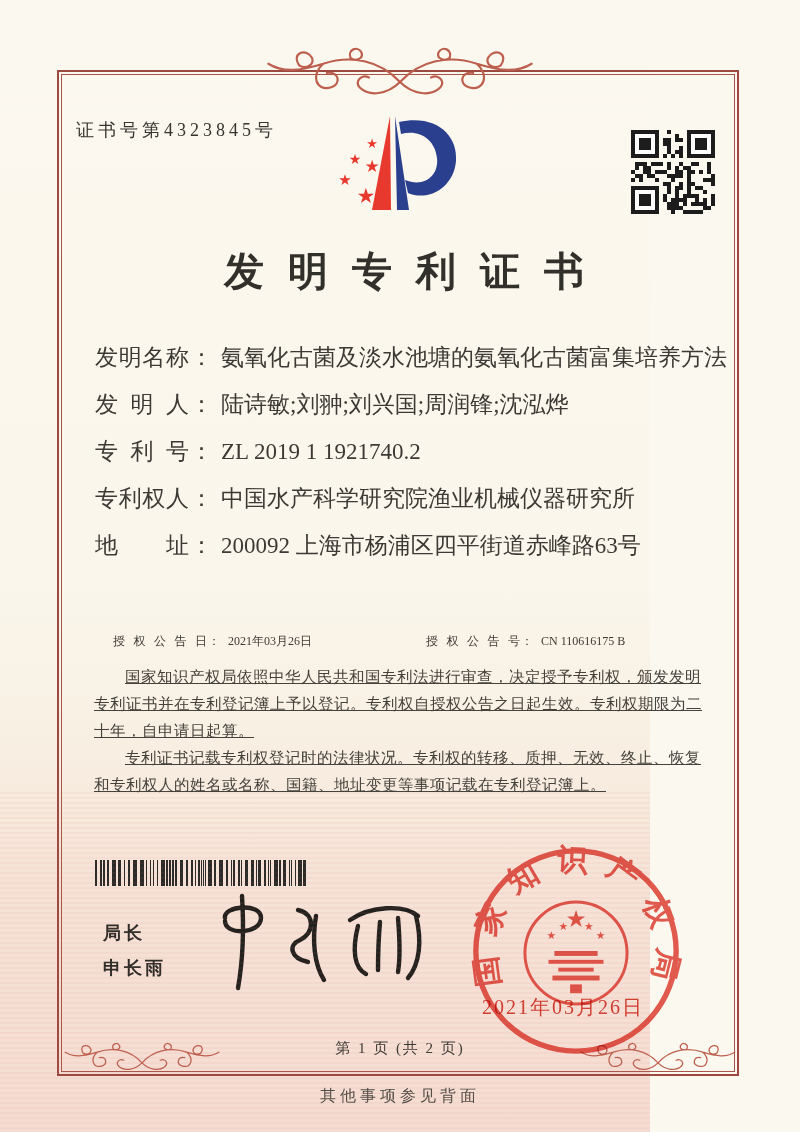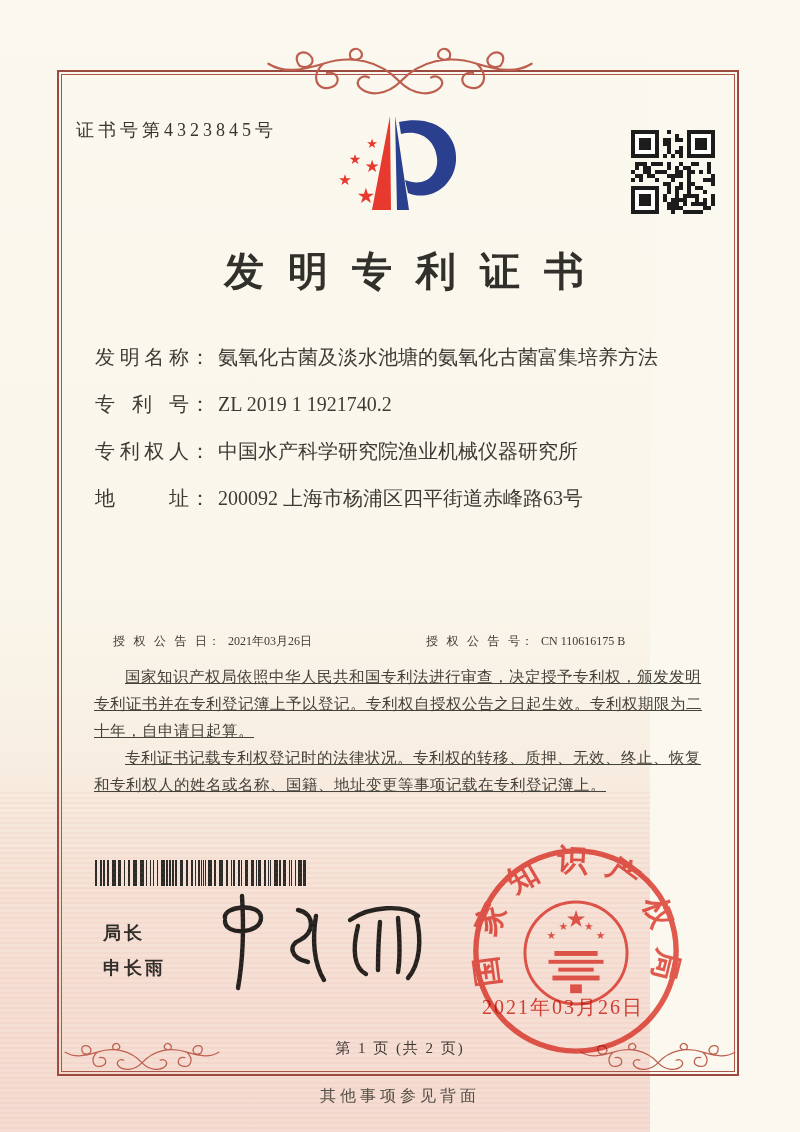--- a/index.html
+++ b/index.html
@@ -34,21 +34,21 @@
     position:absolute;left:76px;top:118px;
     font-size:18px;letter-spacing:4px;color:#37352f;
   }
   .logo{position:absolute;left:315px;top:108px;width:170px;height:128px;}
   .qr{position:absolute;left:627px;top:126px;width:92px;height:92px;}
   .title{
     position:absolute;left:0;top:244px;width:800px;margin:0;
     text-align:center;font-size:40px;font-weight:700;color:#32302b;
     letter-spacing:24px;padding-left:32px;box-sizing:border-box;
   }
-  .fields{position:absolute;left:95px;top:346px;width:620px;font-size:20px;color:#3c3a34;}
+  .fields{position:absolute;left:95px;top:346px;width:620px;font-size:23px;color:#3c3a34;}
   .frow{margin-bottom:24px;line-height:23px;white-space:nowrap;}
   .flabel{
     display:inline-block;width:94px;
     text-align:justify;text-align-last:justify;vertical-align:top;
   }
   .fcolon{margin:0 8px 0 1px;}
   .grant-row{position:absolute;left:113px;top:630px;width:640px;font-size:12px;color:#3c3a34;line-height:23px;white-space:nowrap;}
   .grant-first{display:inline-block;width:310px;}
   .paras{position:absolute;left:94px;top:664px;width:618px;color:#45423b;}
   .paras p{
@@ -260,20 +260,23 @@
       </svg>
   </div>
 
   <h1 class="title">发明专利证书</h1>
 
   <div class="fields">
     <div class="frow">
       <span class="flabel">发明名称</span><span class="fcolon">：</span><span class="fvalue">氨氧化古菌及淡水池塘的氨氧化古菌富集培养方法</span>
     </div>
     <div class="frow">
+      <span class="flabel">发明人</span><span class="fcolon">：</span><span class="fvalue">陆诗敏;刘翀;刘兴国;周润锋;沈泓烨</span>
+    </div>
+    <div class="frow">
       <span class="flabel">专利号</span><span class="fcolon">：</span><span class="fvalue">ZL 2019 1 1921740.2</span>
     </div>
     <div class="frow">
       <span class="flabel">专利权人</span><span class="fcolon">：</span><span class="fvalue">中国水产科学研究院渔业机械仪器研究所</span>
     </div>
     <div class="frow">
       <span class="flabel">地址</span><span class="fcolon">：</span><span class="fvalue">200092 上海市杨浦区四平街道赤峰路63号</span>
     </div>
   </div>
 

